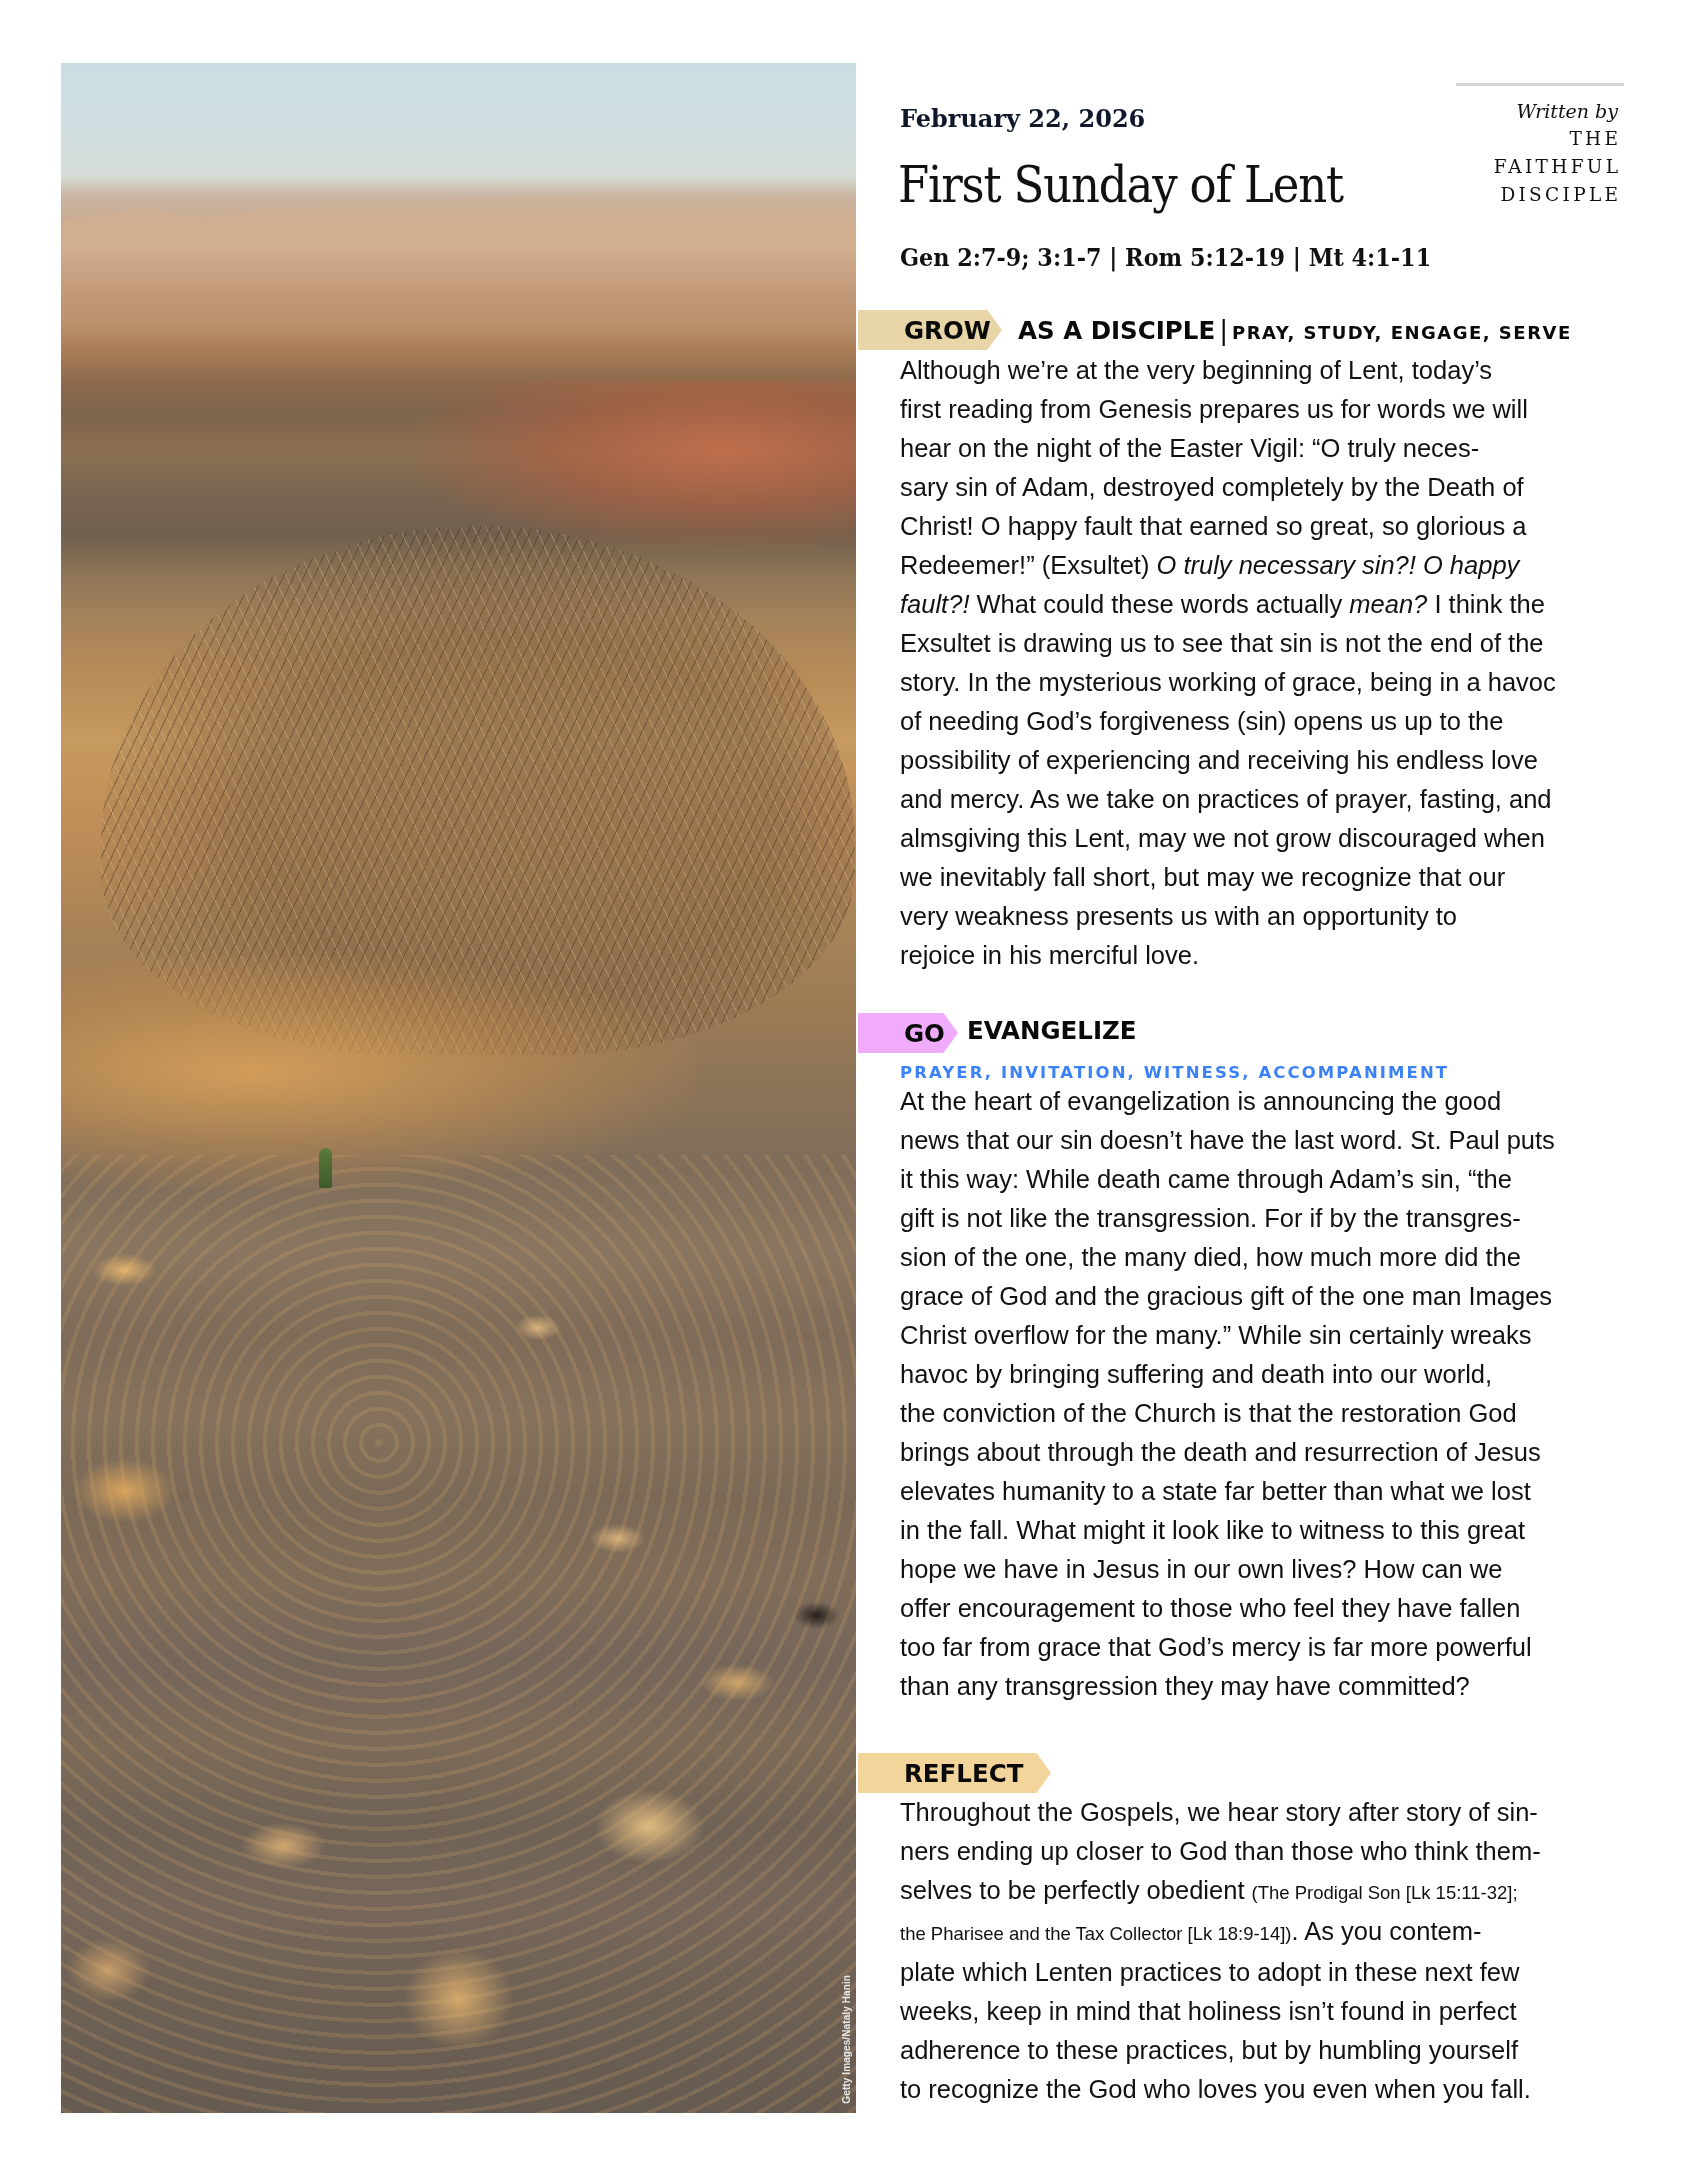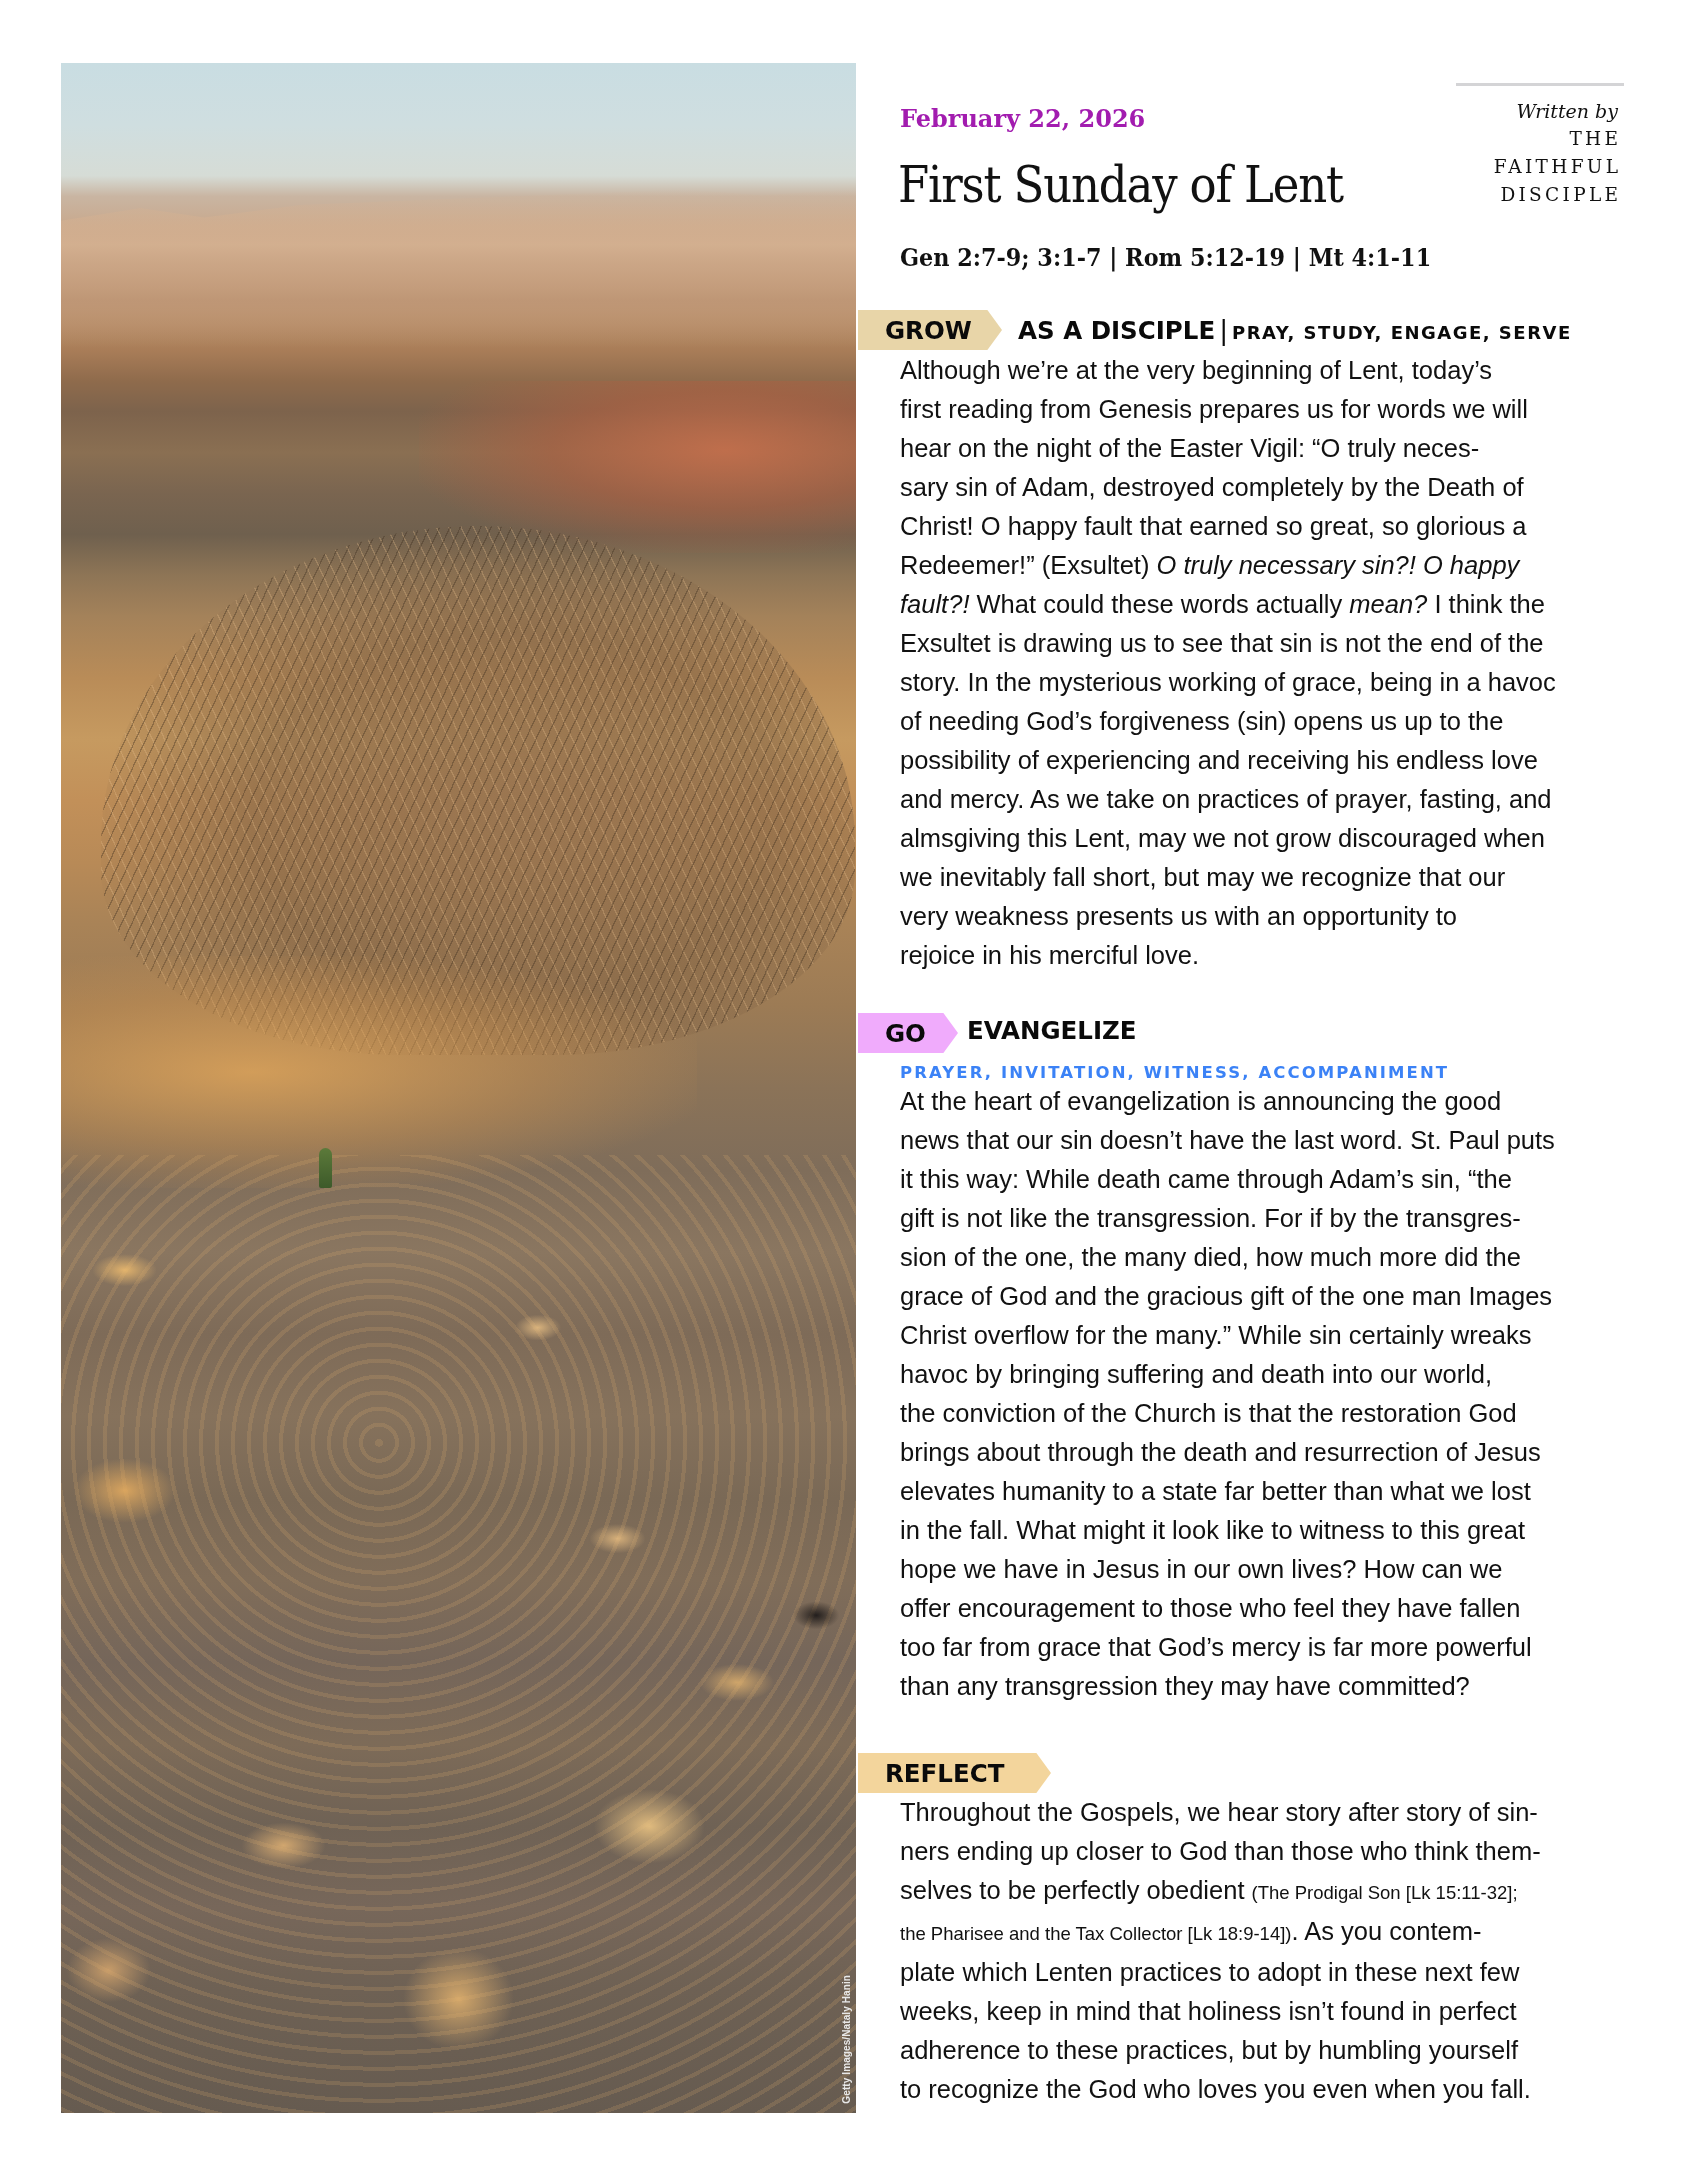--- a/index.html
+++ b/index.html
@@ -63,21 +63,21 @@
   .photo .credit {
     position: absolute; right: 4px; bottom: 9.3px;
     writing-mode: vertical-rl; transform: rotate(180deg);
     font-family: "Liberation Sans", sans-serif; font-weight: bold; font-size: 10px;
     color: #e8e8e8; letter-spacing: 0.1px;
   }
 
   
   .date {
     position: absolute; left: 900px; top: 104px;
-    font-family: "DejaVu Serif", serif; font-weight: bold; font-size: 24px; color: #a21caf;
+    font-family: "DejaVu Serif", serif; font-weight: bold; font-size: 24px; color: #0f172a;
   }
   .title {
     position: absolute; left: 898px; top: 156px;
     font-family: "DejaVu Serif", serif; font-weight: normal; font-size: 50px; color: #111;
     letter-spacing: -1.3px; white-space: nowrap; transform: scaleX(0.9); transform-origin: left top;
   }
   .refs {
     position: absolute; left: 900px; top: 243px;
     font-family: "DejaVu Serif", serif; font-weight: bold; font-size: 24px; color: #111;
     white-space: nowrap; transform: scaleX(0.93); transform-origin: left top;
@@ -90,21 +90,21 @@
     font-family: "DejaVu Serif", serif; color: #111;
   }
   .byline .written { font-style: italic; font-size: 19px; line-height: 26.5px; }
   .byline .name { font-size: 18.5px; line-height: 28px; letter-spacing: 3.3px; margin-right: -3.3px; }
 
   
   .tag {
     position: absolute; left: 858px; height: 40px;
     clip-path: polygon(0 0, calc(100% - 14.6px) 0, 100% 50%, calc(100% - 14.6px) 100%, 0 100%);
     font-family: "DejaVu Sans", sans-serif; font-weight: bold; font-size: 24.5px; color: #0a0a0a;
-    box-sizing: border-box; padding-left: 27px; line-height: 41px; letter-spacing: 0px;
+    box-sizing: border-box; padding-left: 46px; line-height: 41px; letter-spacing: 0px;
   }
   .tag-grow { top: 310px; width: 144px; background: #e8d5a8; }
   .tag-go { top: 1013px; width: 100px; background: #f0abfc; }
   .tag-reflect { top: 1753px; width: 193px; background: #f3d59c; }
 
   .sec-head {
     position: absolute; font-family: "DejaVu Sans", sans-serif; font-weight: bold; color: #0a0a0a; white-space: nowrap;
   }
   .grow-head { left: 1018px; top: 314px; font-size: 24.5px; }
   .grow-head .bar { font-weight: normal; font-size: 26.5px; margin: 0 4px; }

